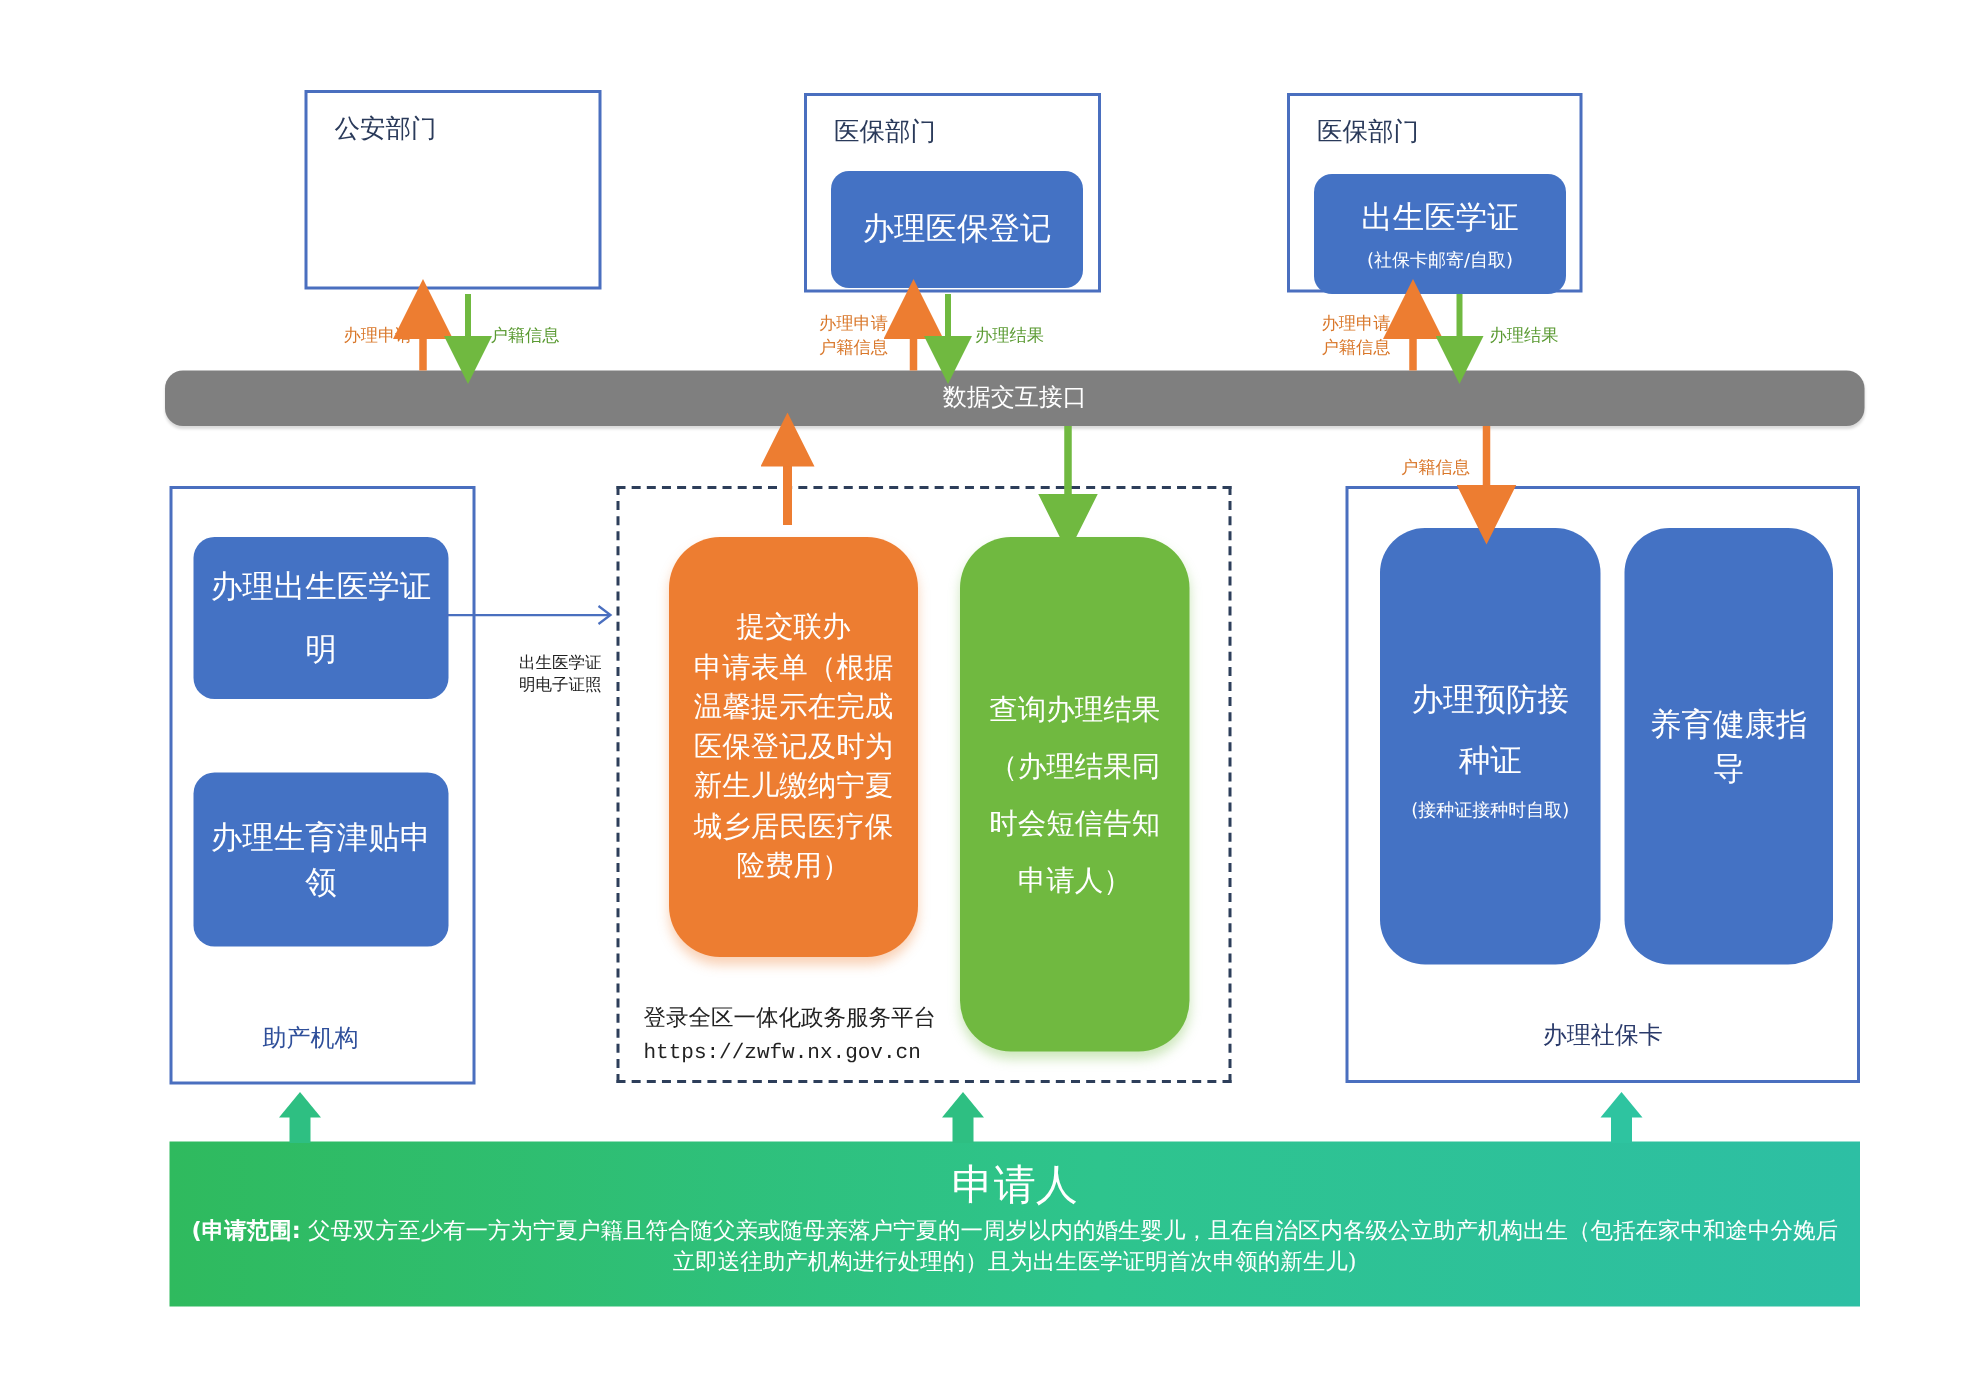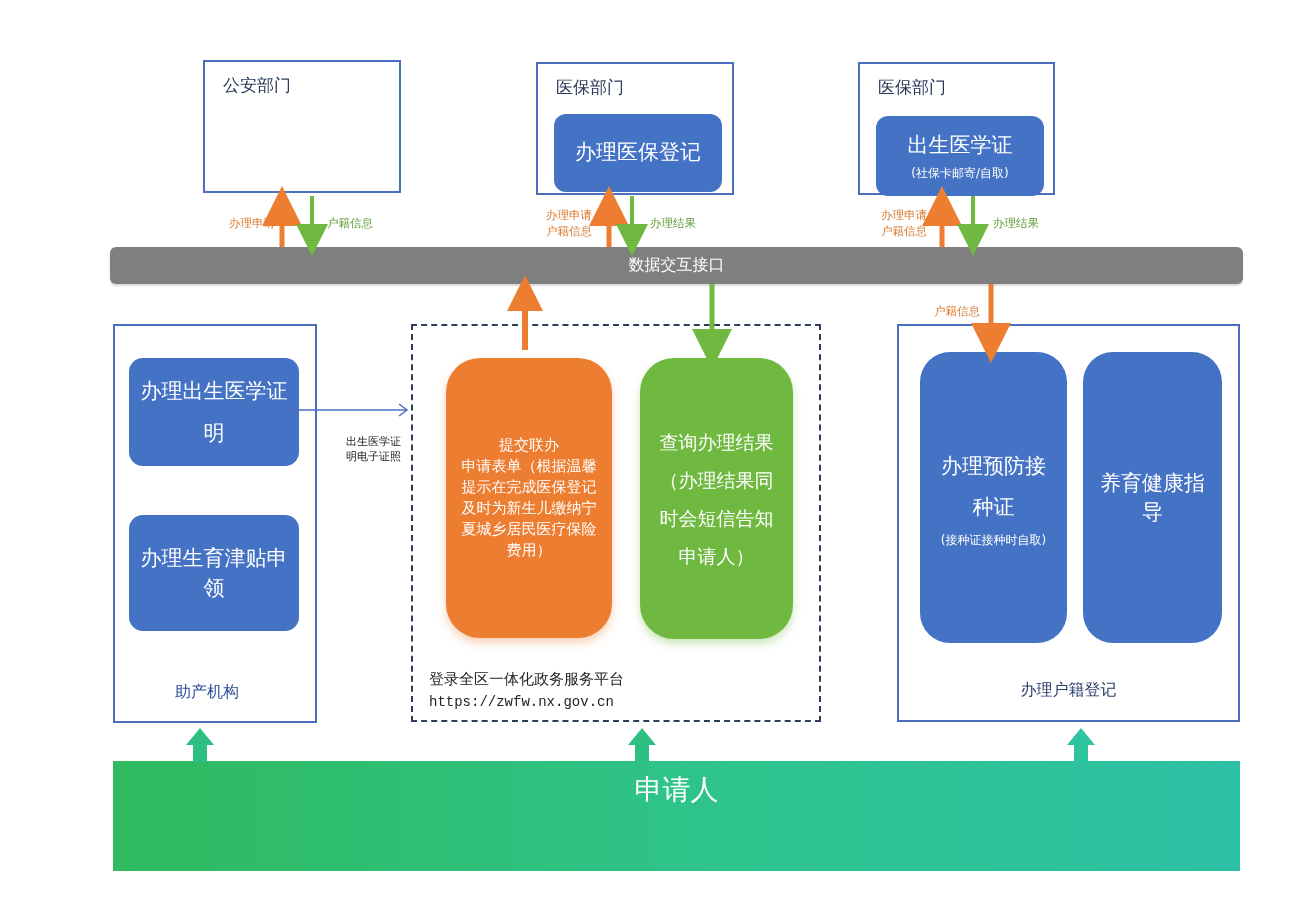--- a/index.html
+++ b/index.html
@@ -17,21 +17,21 @@
   .label-green { color: #5a9a32; font-size: 11.5px; line-height: 1.35; }
   .label-dark { color: #222; font-size: 11px; line-height: 1.4; }
 
   .bar { background: #7f7f7f; border-radius: 6px; color: #fff; display: flex; align-items: center; justify-content: center; font-size: 16px; box-shadow: 0 2px 2px rgba(0,0,0,0.15); }
 
   .org-box { border: 2px solid #4a6fbf; background: #fff; }
   .org-label { position: absolute; width: 100%; text-align: center; color: #2f4f9a; font-size: 16px; }
 
   .dash-box { border: 2px dashed #2d3e5a; background: #fff; }
 
-  .orange-card { position: absolute; background: #ed7d31; border-radius: 34px; color: #fff; display: flex; align-items: center; justify-content: center; text-align: center; font-size: 15px; line-height: 1.4; box-shadow: 0 5px 8px rgba(237,125,49,0.35); padding: 0 14px; }
+  .orange-card { position: absolute; background: #ed7d31; border-radius: 34px; color: #fff; display: flex; align-items: center; justify-content: center; text-align: center; font-size: 19px; line-height: 1.4; box-shadow: 0 5px 8px rgba(237,125,49,0.35); padding: 0 14px; }
   .green-card { position: absolute; background: #70b940; border-radius: 34px; color: #fff; display: flex; align-items: center; justify-content: center; text-align: center; font-size: 19px; line-height: 2.0; box-shadow: 0 5px 8px rgba(112,185,64,0.35); padding: 0 14px; }
 
   .platform-text { font-family: Liberation Sans, sans-serif; font-size: 15px; color: #222; line-height: 1.5; }
   .platform-url { font-family: "Liberation Mono", "DejaVu Sans Mono", monospace; font-size: 14px; color: #222; }
 
   .applicant { background: linear-gradient(90deg, #2fba5e 0%, #2ec48d 55%, #2dbfa4 100%); color: #fff; text-align: center; }
   .applicant .title { font-size: 28px; padding-top: 12px; line-height: 1.2; }
   .applicant .scope { font-family: "DejaVu Serif", "Liberation Serif", serif; font-size: 15px; line-height: 1.45; margin-top: 3px; padding: 0 10px; }
   .applicant .scope b { font-family: "DejaVu Sans", "Liberation Sans", sans-serif; font-weight: bold; }
 
@@ -63,21 +63,21 @@
 <div class="abs label-green" style="left:327px; top:216px;">户籍信息</div>
 
 <div class="abs label-orange" style="left:546px; top:208px; white-space:pre;">办理申请、
 户籍信息</div>
 <div class="abs label-green" style="left:650px; top:216px;">办理结果</div>
 
 <div class="abs label-orange" style="left:881px; top:208px; white-space:pre;">办理申请、
 户籍信息</div>
 <div class="abs label-green" style="left:993px; top:216px;">办理结果</div>
 
-<div class="abs bar" style="left:110px; top:247px; width:1133px; height:37px;">
+<div class="abs bar" style="left:110px; top:247px; width:1133px; height:37px;border-radius:12px;">
   <span>数据交互接口</span>
 </div>
 
 <div class="abs org-box" style="left:113px; top:324px; width:204px; height:399px;">
   <div class="blue-card" style="left:14px; top:32px; width:170px; height:108px; border-radius:14px;">
     <div class="main" style="padding:0 8px; line-height:2.0;">办理出生医学证明</div>
   </div>
   <div class="blue-card" style="left:14px; top:189px; width:170px; height:116px; border-radius:14px;">
     <div class="main" style="padding:0 8px; line-height:1.45;">办理生育津贴申领</div>
   </div>
@@ -90,40 +90,41 @@
 <div class="abs dash-box" style="left:411px; top:324px; width:410px; height:398px;">
   <div class="platform-text" style="position:absolute; left:16px; top:342px;">登录全区一体化政务服务平台</div>
   <div class="platform-url" style="position:absolute; left:16px; top:368px;">https://zwfw.nx.gov.cn</div>
 </div>
 
 <div class="orange-card" style="left:446px; top:358px; width:166px; height:280px;">
   <span style="white-space:pre-line;">提交联办
 申请表单（根据温馨提示在完成医保登记及时为新生儿缴纳宁夏城乡居民医疗保险费用）</span>
 </div>
 
-<div class="green-card" style="left:640px; top:358px; width:153px; height:281px;">
+<div class="green-card" style="left:640px; top:358px; width:153px; height:343px;">
   <span style="white-space:pre-line;">查询办理结果
 （办理结果同时会短信告知申请人）</span>
 </div>
 
 <div class="abs label-orange" style="left:934px; top:304px;">户籍信息</div>
 
 <div class="abs org-box" style="left:897px; top:324px; width:343px; height:398px;">
   <div class="blue-card" style="left:184px; top:26px; width:139px; height:291px; border-radius:30px;">
     <div class="main" style="padding:0 14px; line-height:1.35;">养育健康指导</div>
   </div>
   <div class="blue-card" style="left:21px; top:26px; width:147px; height:291px; border-radius:30px;">
     <div class="main" style="padding:0 14px; line-height:1.95;">办理预防接种证</div>
     <div class="sub">(接种证接种时自取)</div>
   </div>
-  <div class="org-label" style="top:354px; color:#2a3a6a;">办理户籍登记</div>
+  <div class="org-label" style="top:354px; color:#2a3a6a;">办理社保卡</div>
 </div>
 
 <div class="abs applicant" style="left:113px; top:761px; width:1127px; height:110px;">
   <div class="title">申请人</div>
+  <div class="scope"><b>(申请范围:</b><span> 父母双方至少有一方为宁夏户籍且符合随父亲或随母亲落户宁夏的一周岁以内的婚生婴儿，且在自治区内各级公立助产机构出生（包括在家中和途中分娩后立即送往助产机构进行处理的）且为出生医学证明首次申领的新生儿)</span></div>
 </div>
 
 <svg class="overlay" width="1308" height="917">
   <defs>
     <marker id="mOr" markerWidth="8" markerHeight="8" refX="4" refY="4" orient="auto">
         <path d="M0,0 L8,4 L0,8 z" fill="#ed7d31"></path>
       </marker>
     <marker id="mGr" markerWidth="8" markerHeight="8" refX="4" refY="4" orient="auto">
         <path d="M0,0 L8,4 L0,8 z" fill="#70b940"></path>
       </marker>

